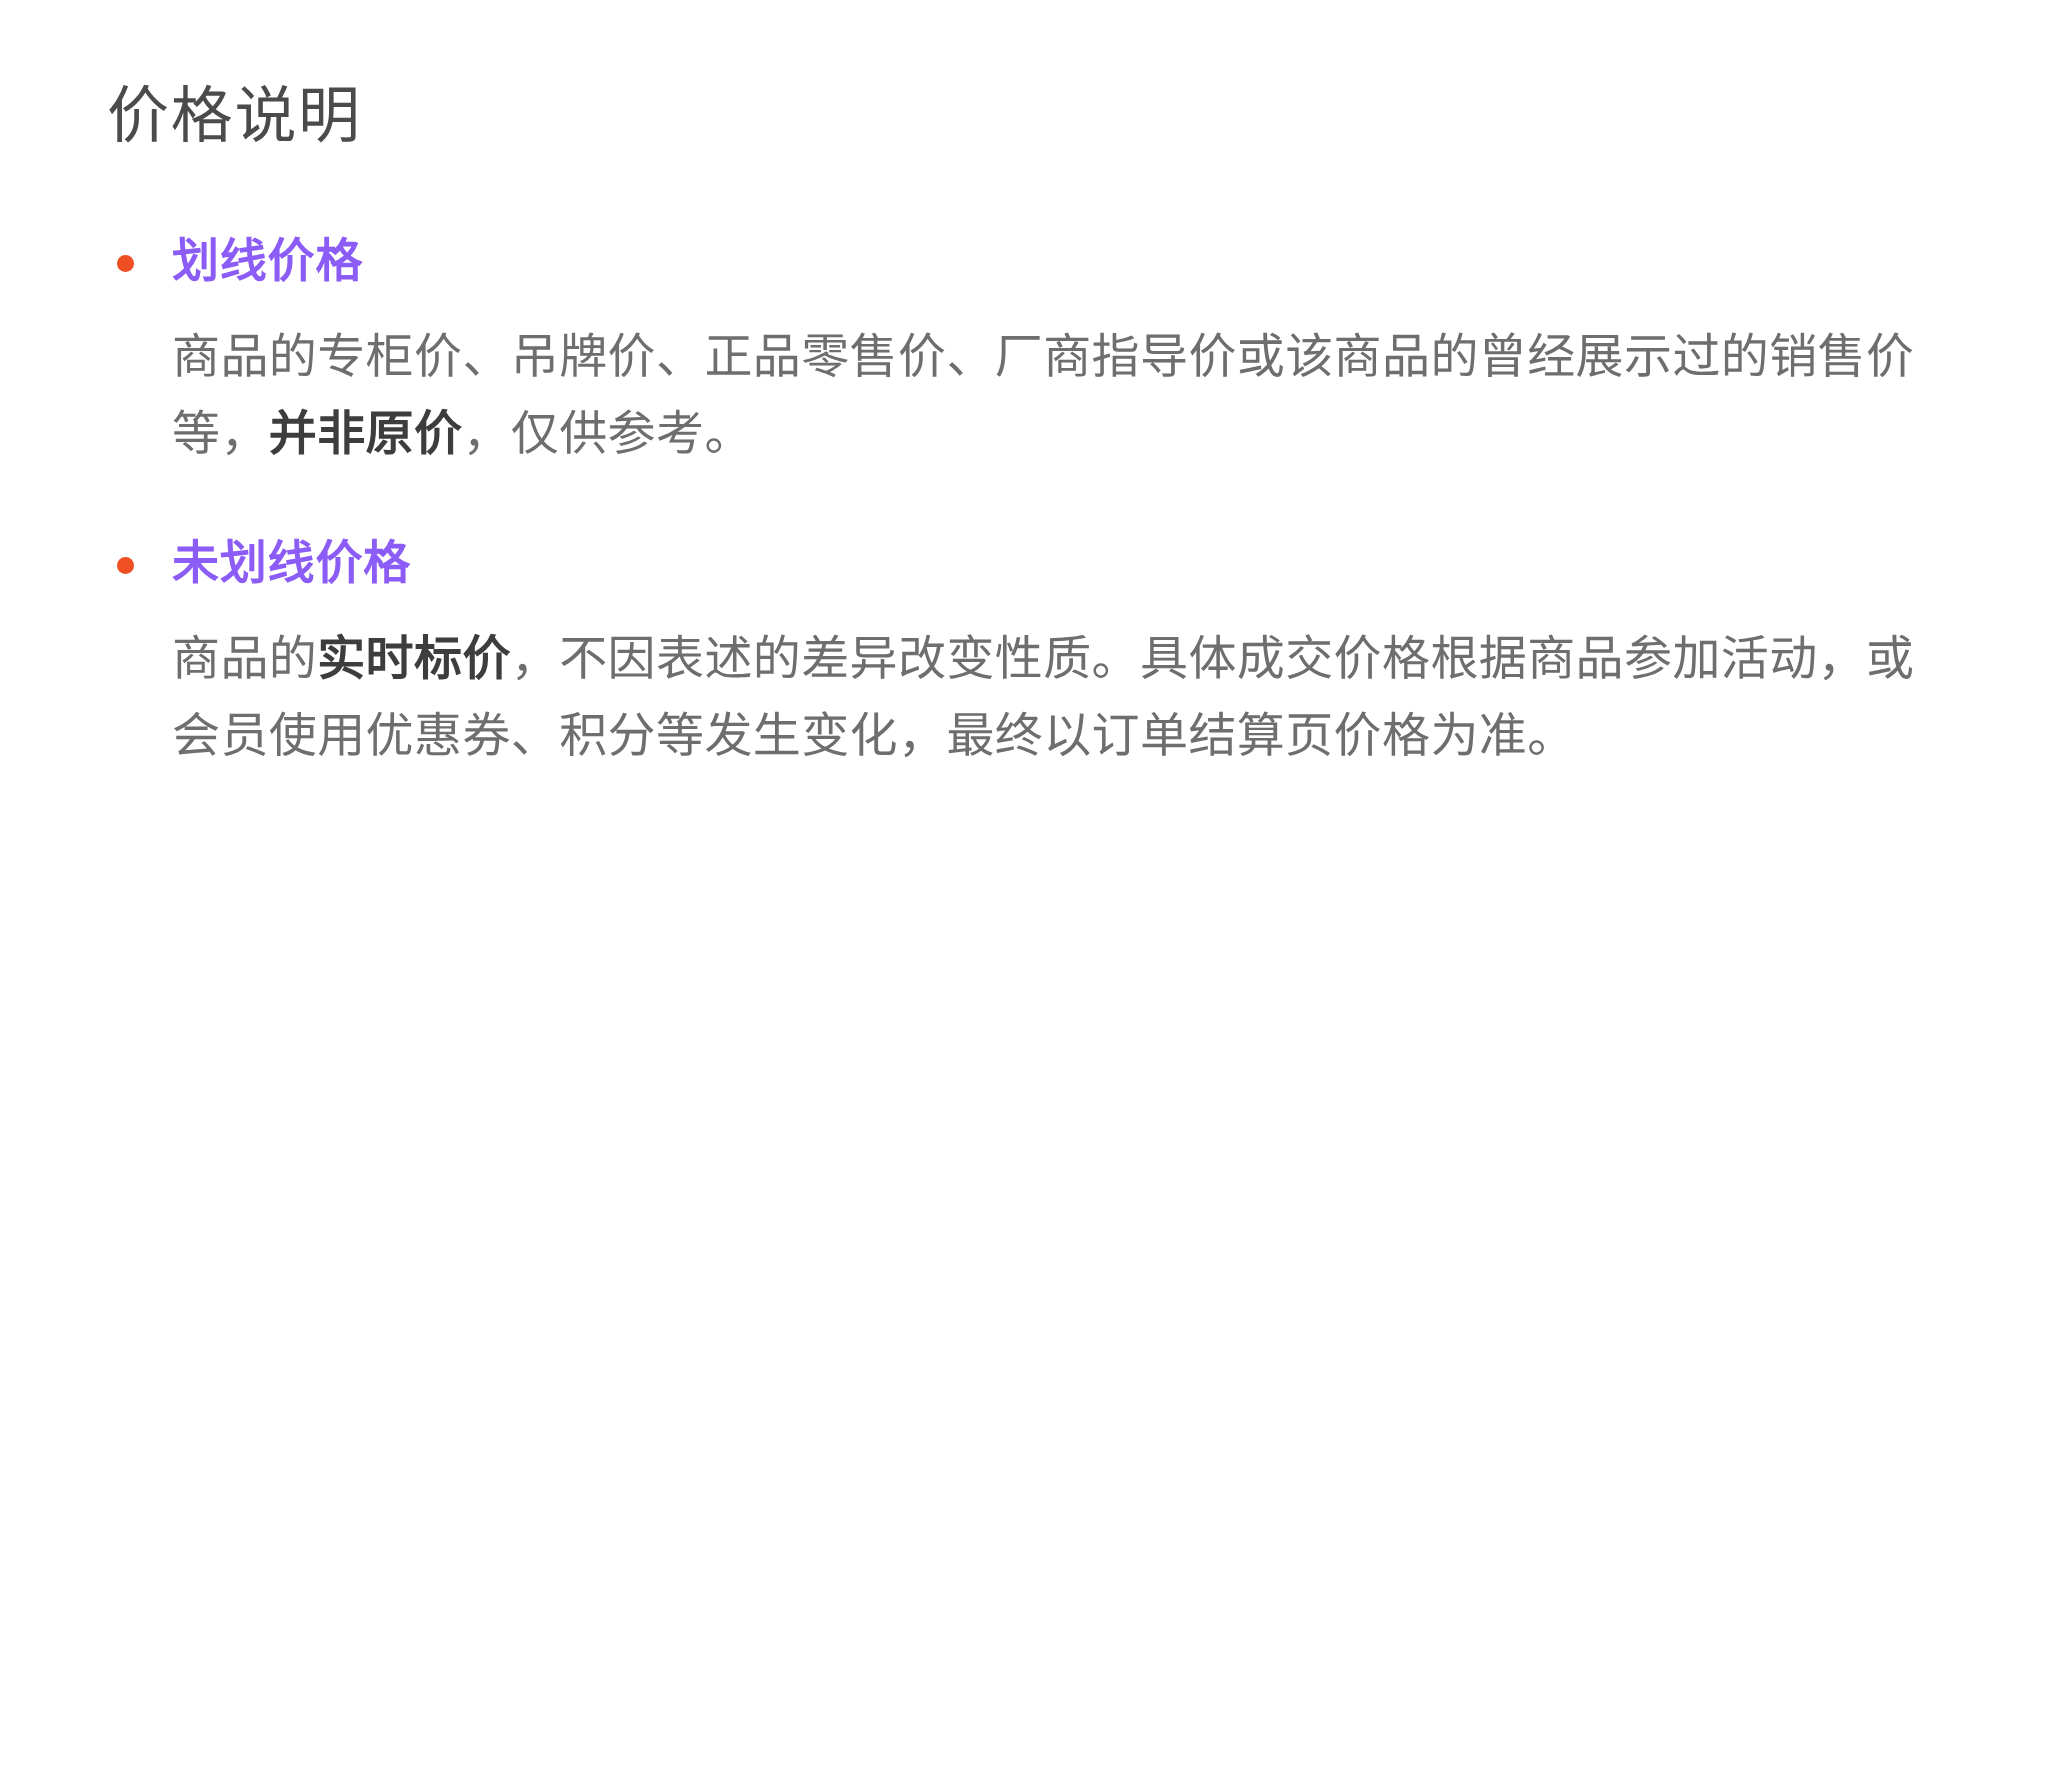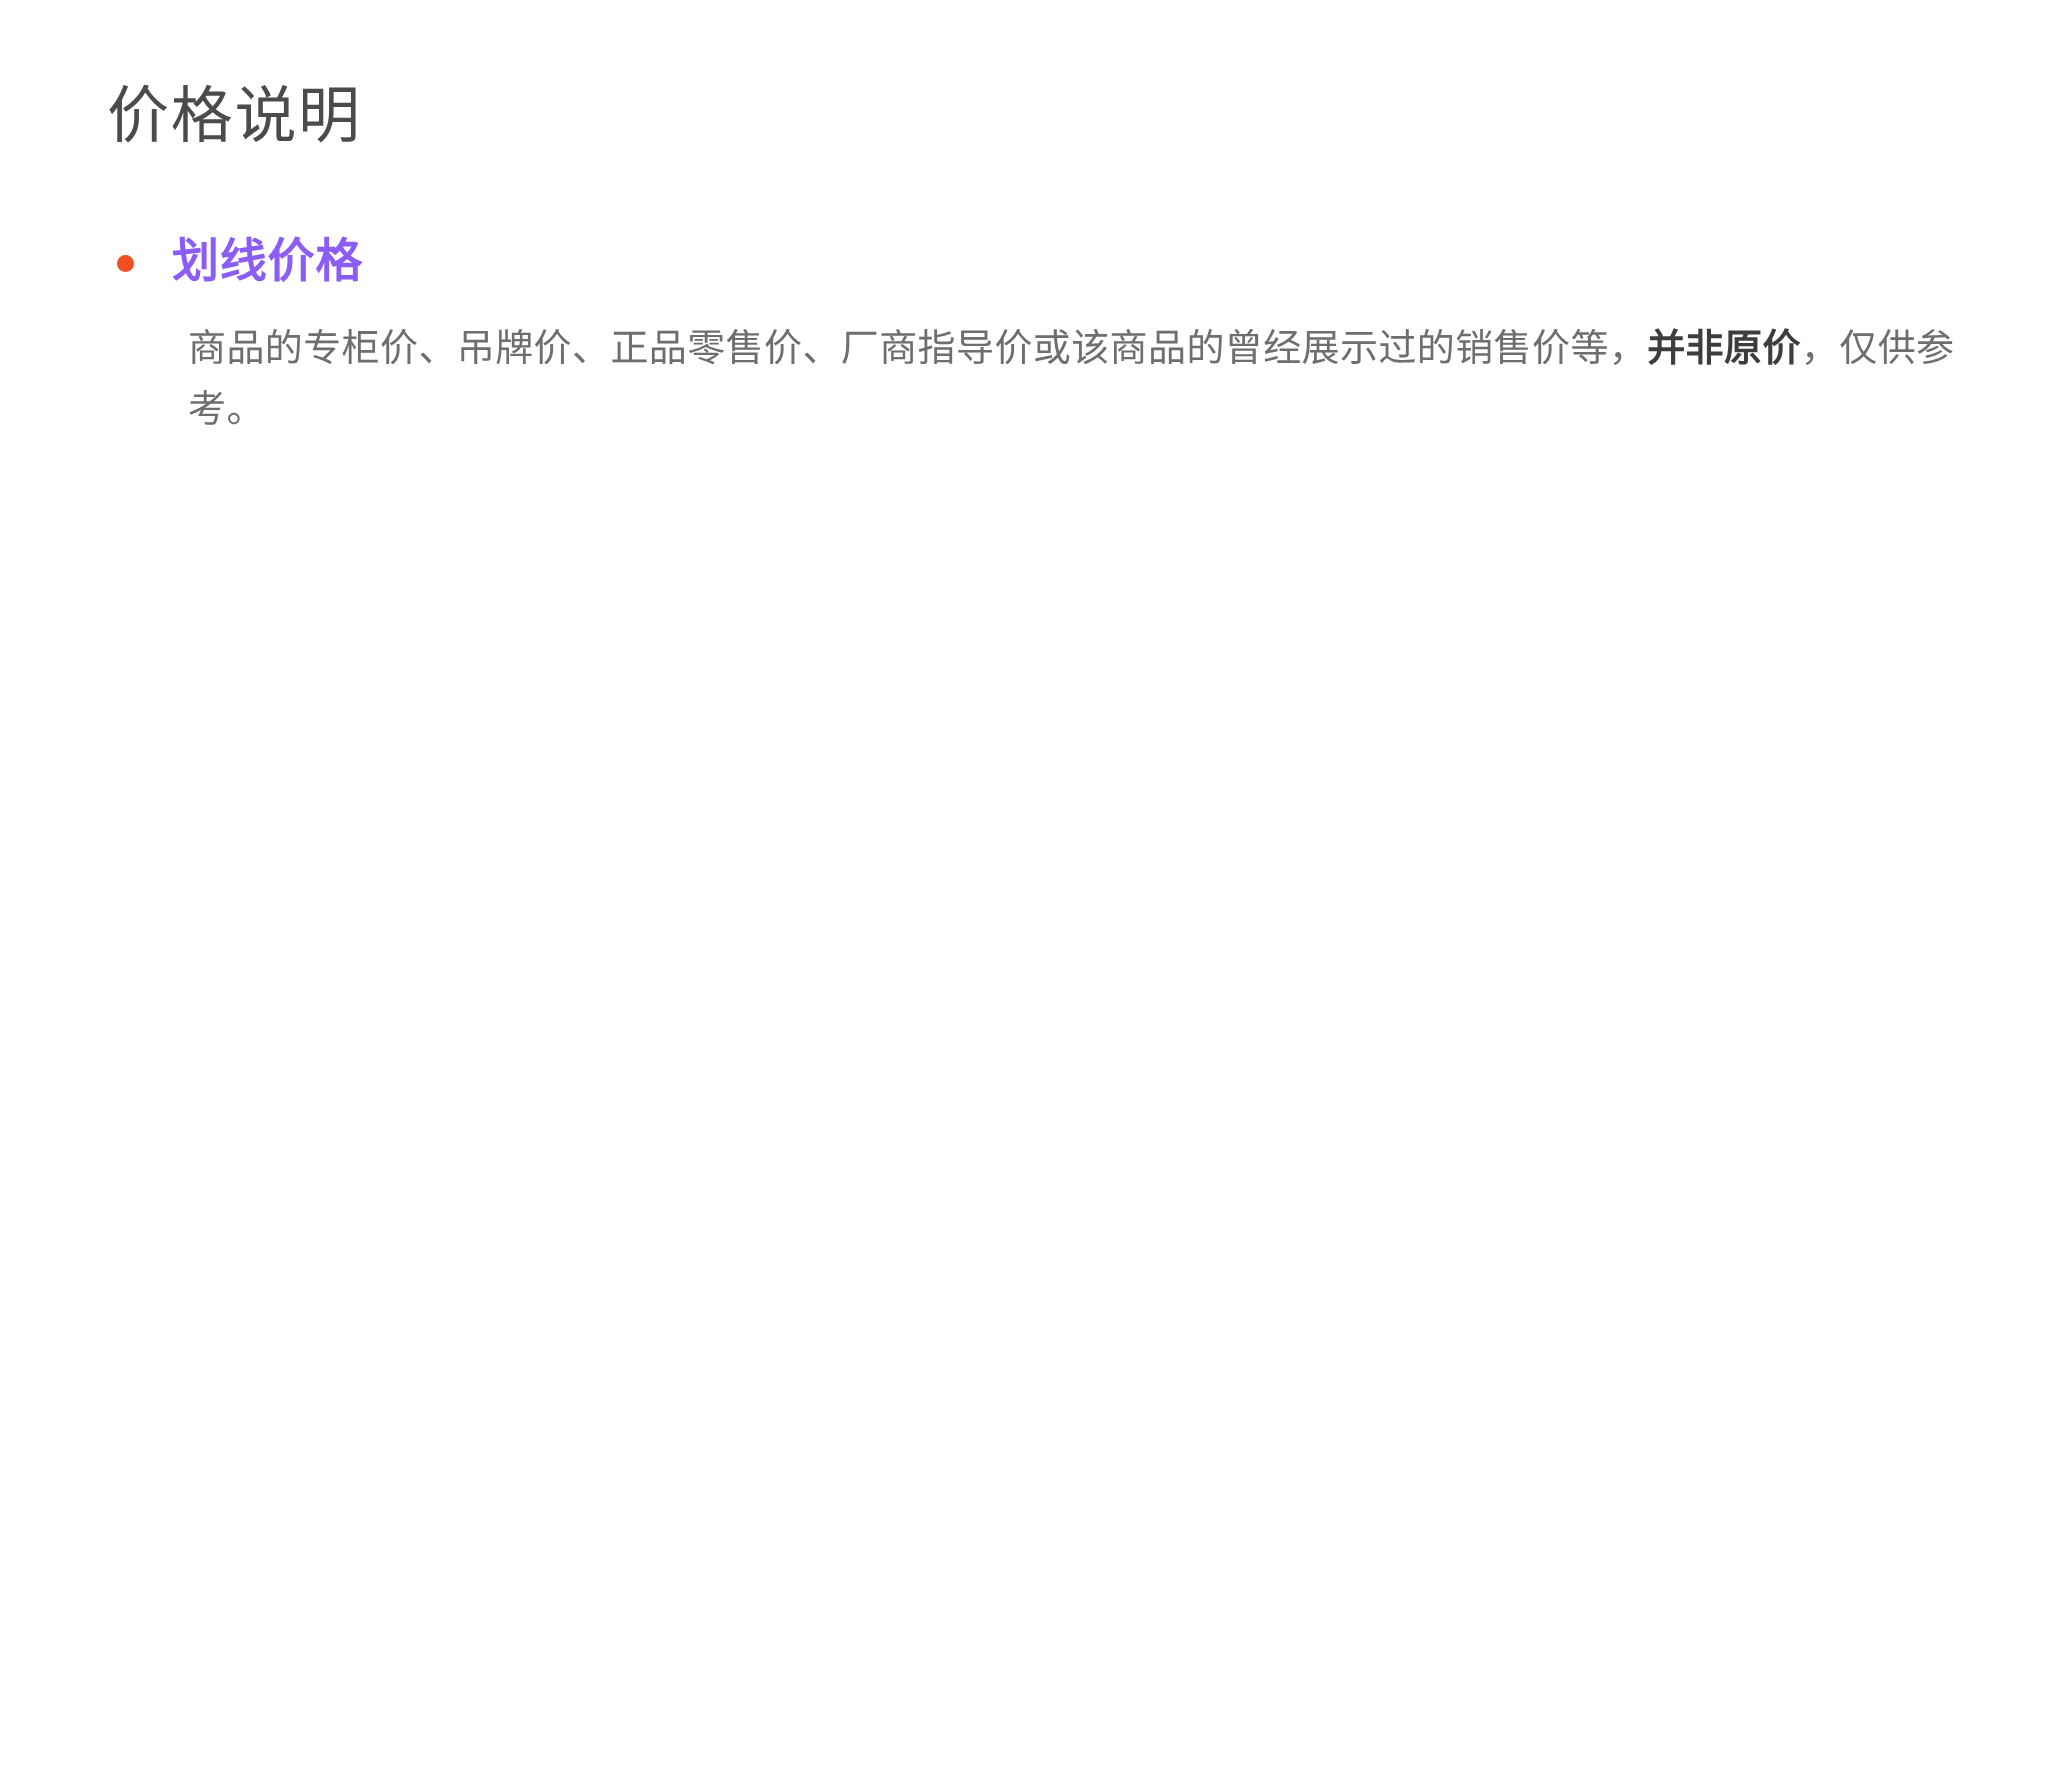--- a/index.html
+++ b/index.html
@@ -60,25 +60,25 @@
   .section-heading {
     font-size: 47px;
     line-height: 1.2;
     font-weight: bold;
     color: #8b5cf6;
     letter-spacing: 0.8px;
     margin: 0 0 28px 0;
   }
 
   .section-body {
-    font-size: 38px;
+    font-size: 48px;
     line-height: 1.62;
     color: #6e6e6e;
     letter-spacing: 0.4px;
-    margin: 16px;
+    margin: 0;
     max-width: 1787px;
   }
 
   .section-body .em {
     font-weight: bold;
     color: #3d3d3d;
   }
 
   .section.no-heading .section-body {
     margin-top: 0;
@@ -88,15 +88,20 @@
 <body>
 
 <div class="page">
   <h1 class="page-title">价格说明</h1>
   <div class="sections">
       <div class="section">
         <span class="bullet"></span>
         <div class="section-heading">划线价格</div>
         <p class="section-body"><span>商品的专柜价、吊牌价、正品零售价、厂商指导价或该商品的曾经展示过的销售价等，</span><span class="em">并非原价</span><span>，仅供参考。</span></p>
       </div>
+      <div class="section">
+        <span class="bullet"></span>
+        <div class="section-heading">未划线价格</div>
+        <p class="section-body"><span>商品的</span><span class="em">实时标价</span><span>，不因表述的差异改变性质。具体成交价格根据商品参加活动，或会员使用优惠券、积分等发生变化，最终以订单结算页价格为准。</span></p>
+      </div>
     </div>
 </div>
 
 
 </body></html>

